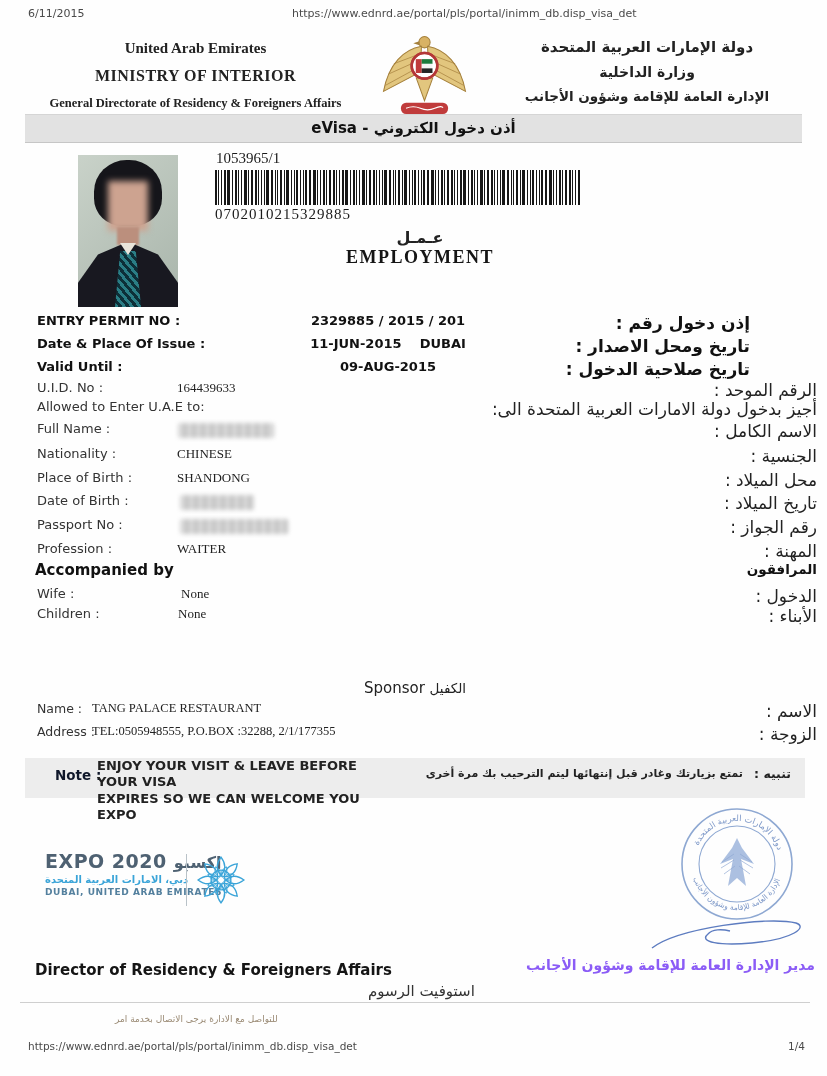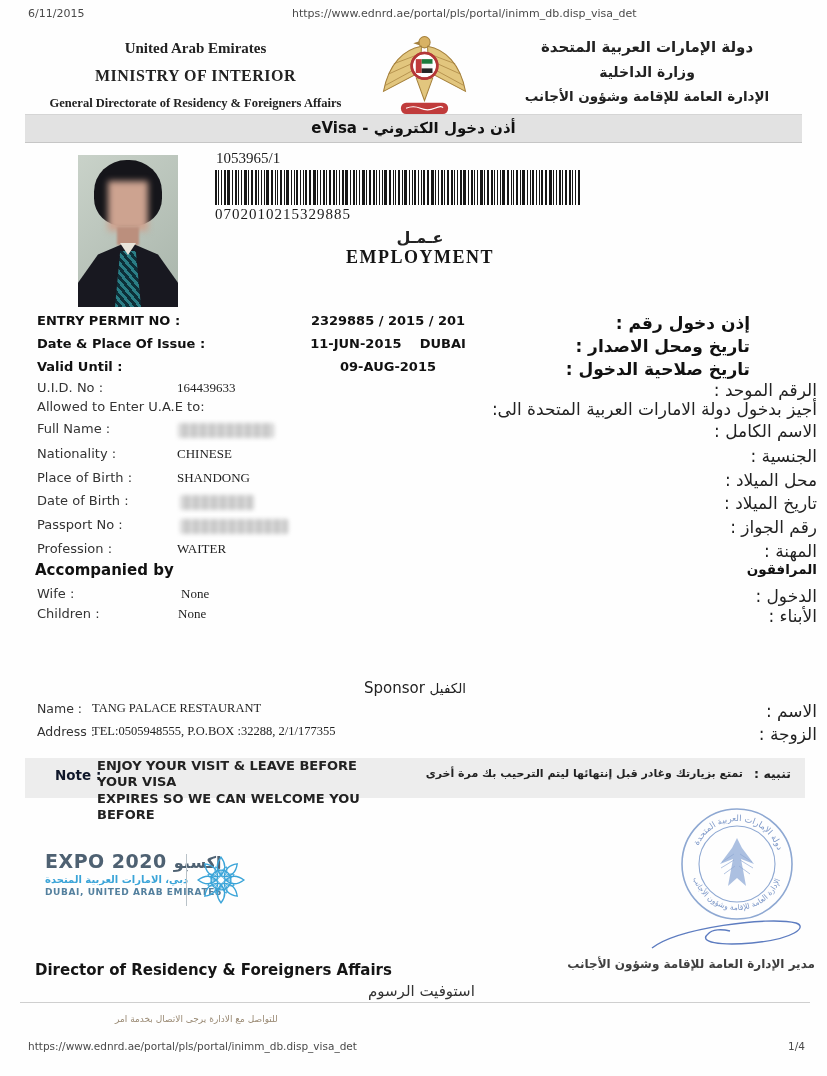--- a/index.html
+++ b/index.html
@@ -71,21 +71,21 @@
   .expo .e1 .earb{font-size:16px;}
   .expo .e2{font-size:10px;font-weight:bold;color:#3aa4d8;margin-top:2px;direction:rtl;text-align:left;}
   .expo .e3{font-size:9px;font-weight:bold;color:#54809e;letter-spacing:.6px;margin-top:2px;}
   .expo-div{top:854px;left:186px;width:1px;height:52px;background:#b9c2c8;}
   .expo-rosette{top:855px;left:196px;}
   
   .stamp{top:802px;left:672px;}
   .sig{top:908px;left:648px;}
   
   .dir-en{top:961px;left:35px;font-size:15px;font-weight:bold;color:#151515;}
-  .dir-ar{top:957px;right:12px;font-size:12px;font-weight:bold;direction:rtl;color:#404040;}
+  .dir-ar{top:957px;right:12px;font-size:14px;font-weight:bold;direction:rtl;color:#8b5cf6;}
   .fees{top:982px;left:368px;font-size:15px;color:#333;direction:rtl;}
   .divider{top:1002px;left:20px;width:790px;height:1px;background:#cfcfcf;}
   .contact{top:1014px;left:115px;font-size:9px;color:#9a8a74;direction:rtl;}
 </style>
 </head>
 <body>
 
 <div class="page">
 
   <div class="abs ph-date">6/11/2015</div>
@@ -335,21 +335,21 @@
   <div class="frow" style="top:724px">
     <span class="flabel" style="font-size:12.5px;">Address :</span>
     <span class="fval" style="left:92px;font-size:12.5px;">TEL:0505948555, P.O.BOX :32288, 2/1/177355</span>
     <span class="farl ar">الزوجة :</span>
   </div>
 
   <div class="abs note-bar">
     <span class="note-lbl">Note :</span>
     <span class="note-en">
       <span style="display:block">ENJOY YOUR VISIT &amp; LEAVE BEFORE YOUR VISA</span>
-      <span style="display:block">EXPIRES SO WE CAN WELCOME YOU BEFORE</span>
+      <span style="display:block">EXPIRES SO WE CAN WELCOME YOU EXPO</span>
     </span>
     <span class="note-ar-txt ar">تمتع بزيارتك وغادر قبل إنتهائها ليتم الترحيب بك مرة أخرى</span>
     <span class="note-ar-lbl ar">تنبيه :</span>
   </div>
 
   <div class="abs expo">
     <div class="e1">
       <span>EXPO 2020</span>
       <span class="earb ar">إكسبو</span>
     </div>

